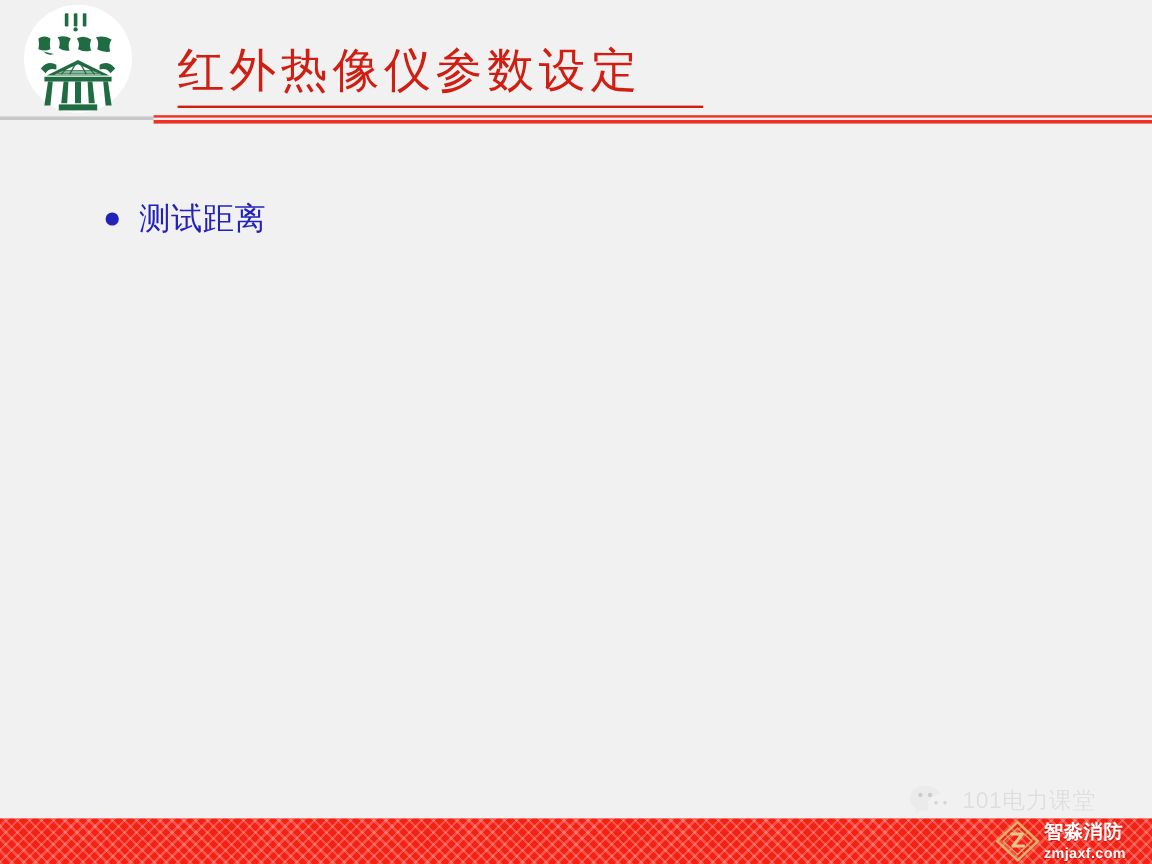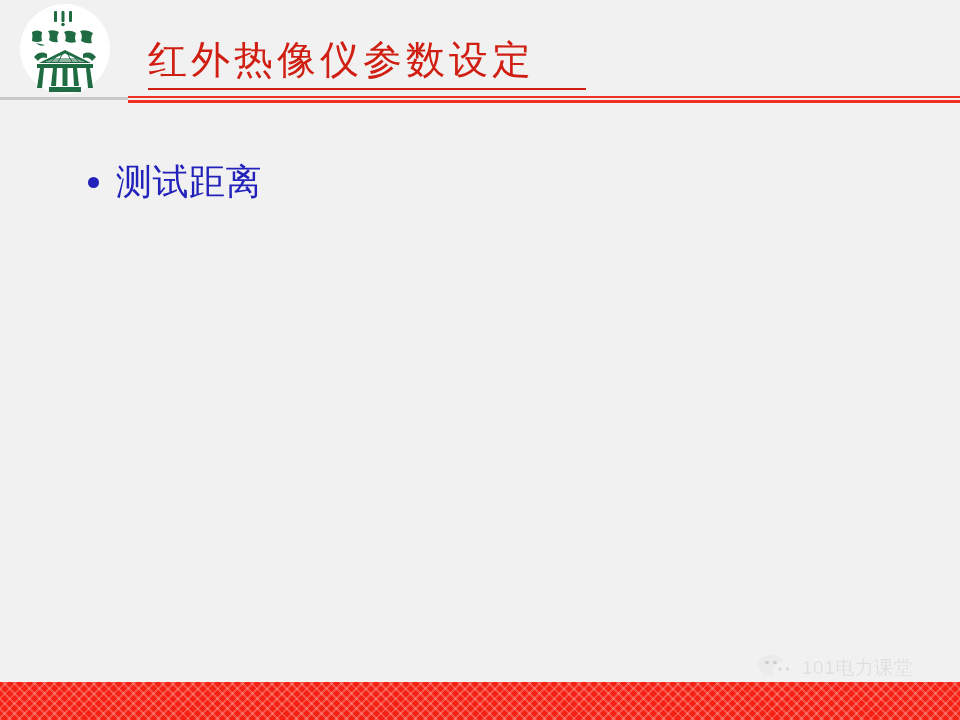--- a/index.html
+++ b/index.html
@@ -102,26 +102,26 @@
     flex: 0 0 auto;
     width: 11px;
     height: 11px;
     border-radius: 50%;
     background: #2222bb;
     margin-top: 17px;
     margin-right: 17px;
   }
   .bullet-text {
     flex: 1 1 auto;
-    font-size: 36px;
+    font-size: 26px;
     line-height: 45px;
     letter-spacing: 0.5px;
     color: #2222bb;
     text-align: justify;
-    font-family: Liberation Serif, serif;
+    font-family: Liberation Sans, sans-serif;
   }
   .bullet-text.single { white-space: nowrap; }
 
   
   .footer-bar {
     position: absolute;
     left: 0;
     top: 682px;
     width: 960px;
     height: 38px;
@@ -263,14 +263,25 @@
       <circle cx="10" cy="8.5" r="1.8" fill="#bdbdbd"></circle>
       <circle cx="18" cy="8.5" r="1.8" fill="#bdbdbd"></circle>
       <ellipse cx="27" cy="17" rx="11" ry="9" fill="#f2f2f2"></ellipse>
       <path d="M33 24 L35 28 L30 25.5 Z" fill="#f2f2f2"></path>
       <circle cx="23" cy="15" r="1.5" fill="#c9c9c9"></circle>
       <circle cx="30.5" cy="15" r="1.5" fill="#c9c9c9"></circle>
     </svg>
     <span class="wechat-label">101电力课堂</span>
   </div>
 
+  <div class="stamp">
+    <svg class="stamp-mark" width="40" height="36" viewBox="0 0 40 36">
+      <path d="M20 2 L37 18 L20 34 L3 18 Z" fill="none" stroke="#d9b36a" stroke-width="2"></path>
+      <path d="M20 7 L32 18 L20 29 L8 18 Z" fill="none" stroke="#d9b36a" stroke-width="1"></path>
+      <path d="M15 12 L24 12 L16 22 L25 22" fill="none" stroke="#e8c98b" stroke-width="2.4" stroke-linecap="round" stroke-linejoin="round"></path>
+    </svg>
+    <span class="stamp-text">
+      <span class="stamp-name">智淼消防</span>
+      <span class="stamp-site">zmjaxf.com</span>
+    </span>
+  </div>
 
 </div>
 
 </body></html>

